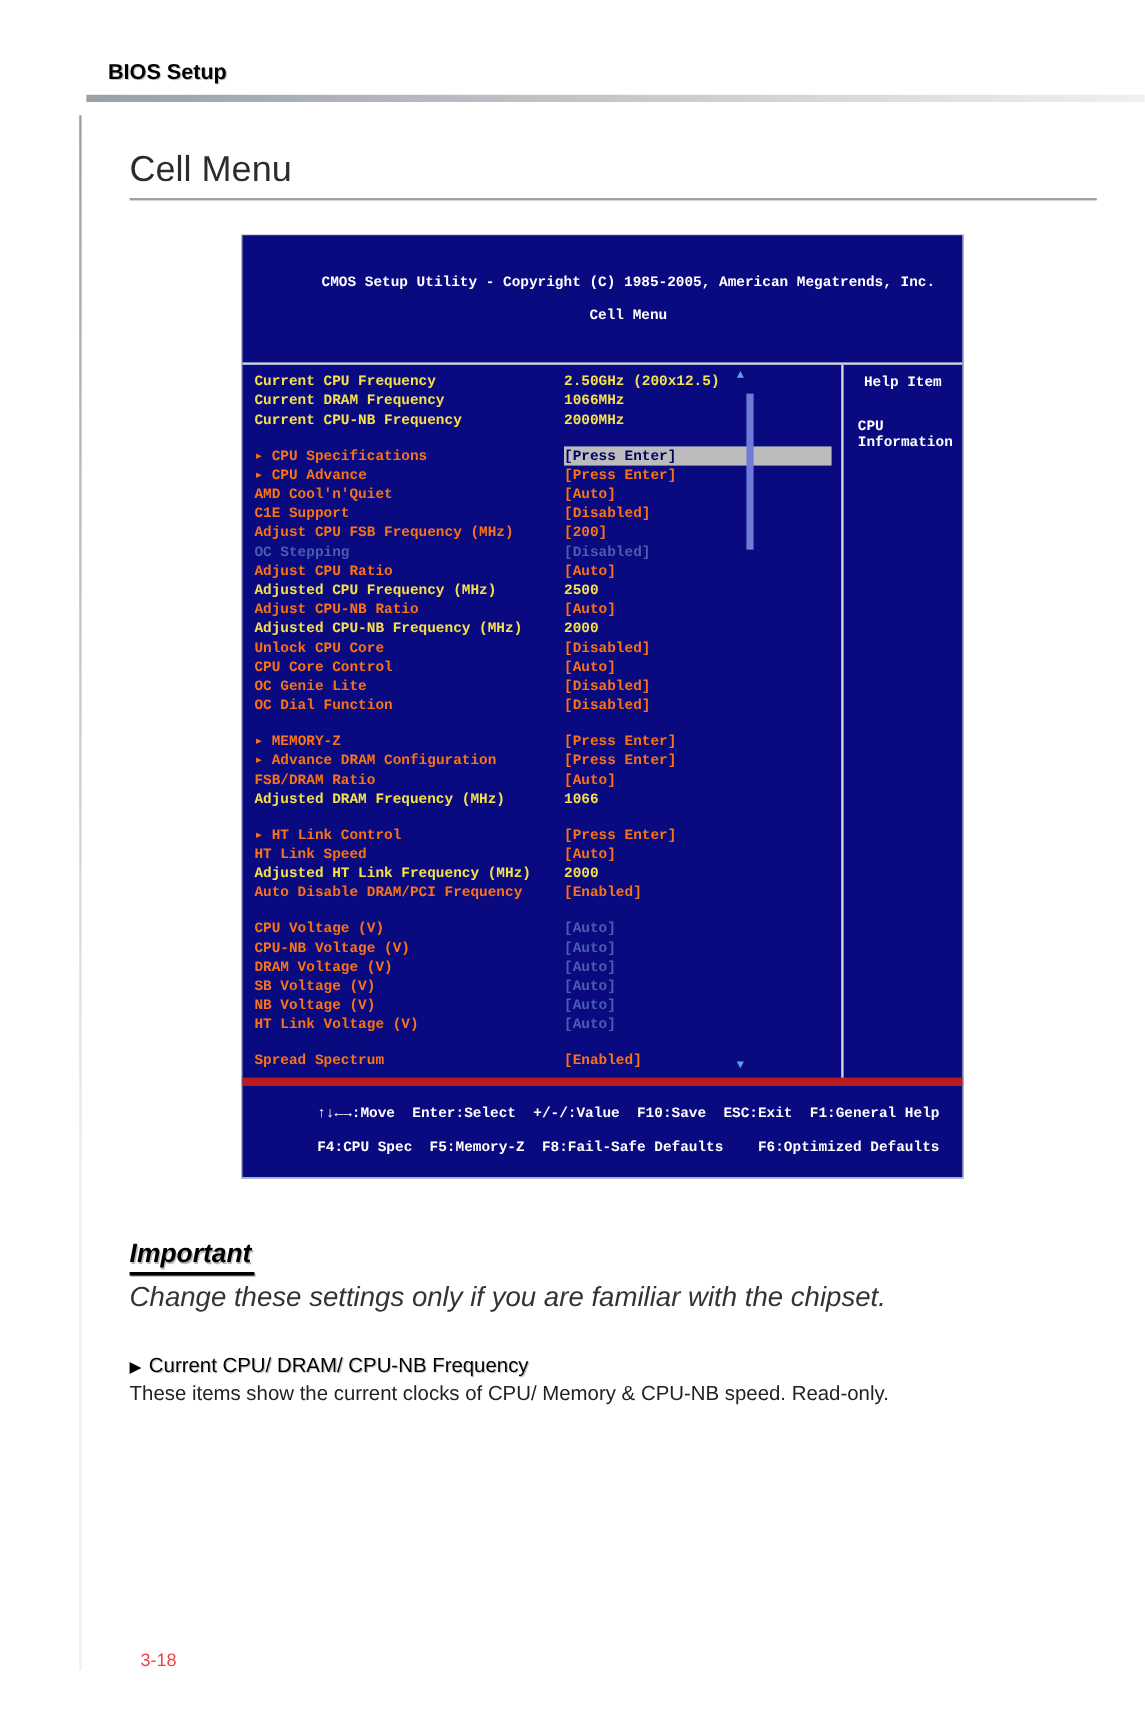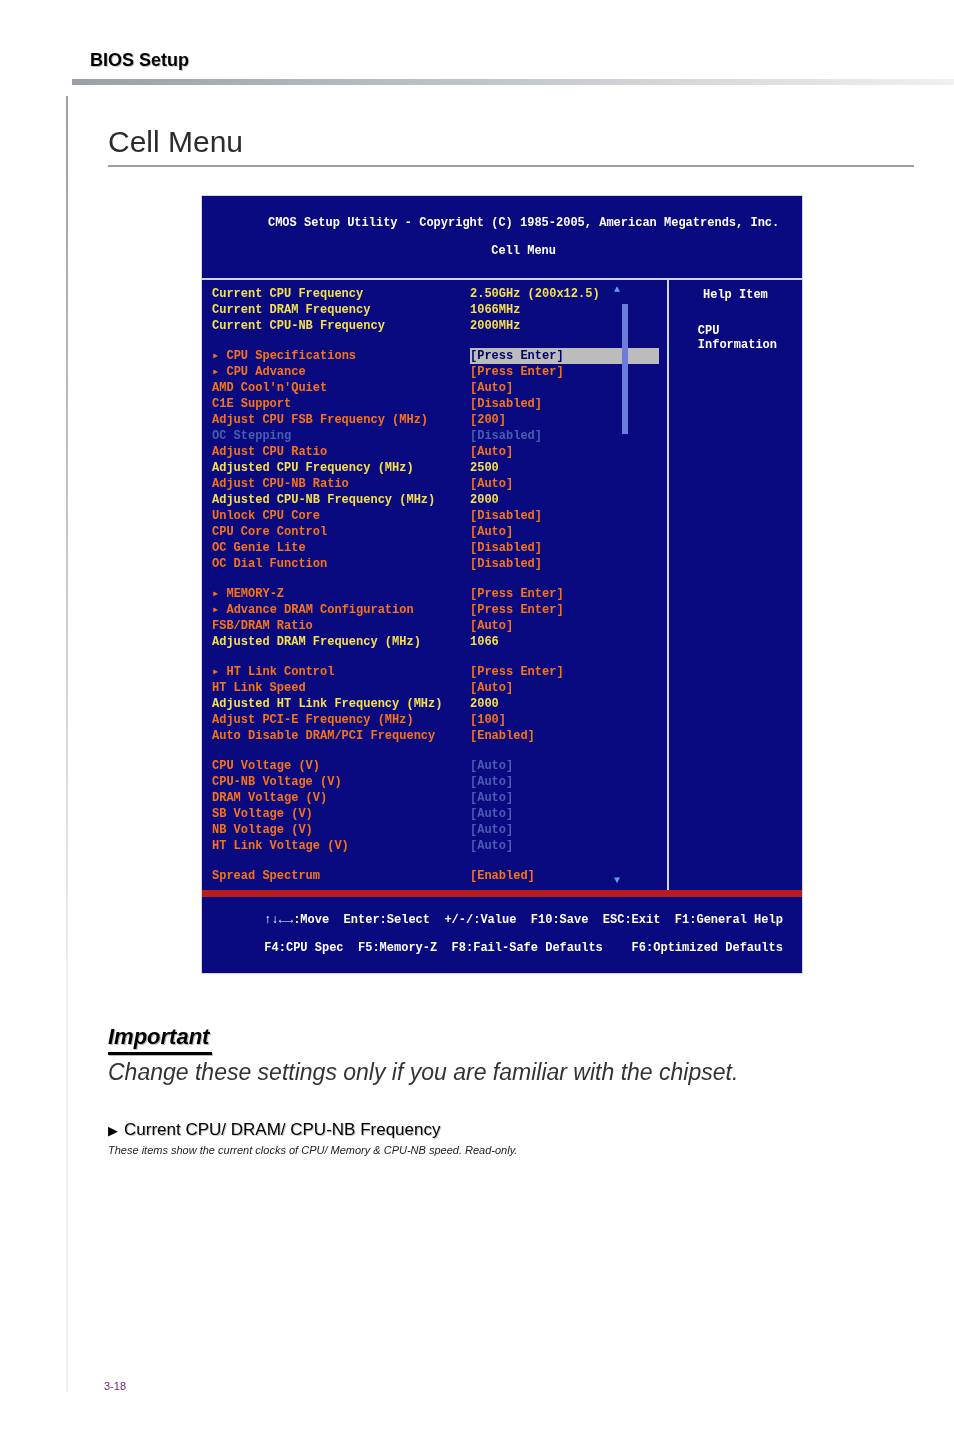--- a/index.html
+++ b/index.html
@@ -54,38 +54,38 @@
     background: #0a0a80;
     border: 1px solid #cfd6df;
     font-family: "Courier New", Courier, monospace;
     font-size: 12px;
     color: #c0cfff;
     font-weight: bold;
   }
   .bios .top {
     text-align: center;
     color: #ffffff;
-    padding: 6px 4px;
+    padding: 18px 4px;
     border-bottom: 2px solid #cfd6df;
     white-space: pre;
     font-weight: bold;
   }
   .bios .body {
     display: flex;
     position: relative;
   }
   .bios .left {
     width: 500px;
     padding: 6px 8px 6px 10px;
     box-sizing: border-box;
   }
   .bios .right {
     flex: 1;
     border-left: 2px solid #cfd6df;
-    padding: 6px 25px;
+    padding: 6px 8px;
     text-align: center;
   }
   .bios .row {
     display: flex;
     white-space: pre;
     line-height: 16px;
   }
   .bios .row .k { width: 258px; }
   .bios .row .v { flex: 1; }
   .bios .hl { background: #bcbcbc; color:#000066; }
@@ -146,30 +146,29 @@
     margin: 34px 0 4px 18px;
     font-size: 17px;
   }
   .item-head .arrow { font-size:13px; display:inline-block; margin-right:6px; }
   .item-head .t {
     font-weight:normal;
     text-shadow: 1px 1px 0 #c7c7c7;
   }
   .item-body {
     margin: 2px 0 11px 18px;
-    font-size: 11px;
+    font-size: 17px;
     color:#222;
-    font-style:italic;
   }
   .pagenum {
     position:absolute;
-    left: 104px;
+    left: 117px;
     bottom: 40px;
-    font-size: 11px;
-    color:#701a75;
+    font-size: 15px;
+    color:#ef4444;
   }
 </style>
 </head>
 <body>
 
 <div class="page">
   <div class="bios-setup-hdr">BIOS Setup</div>
   <div class="hr-bar"></div>
   <div class="left-vbar"></div>
 
@@ -203,21 +202,20 @@
           <div class="row"><span class="k cyan">OC Dial Function</span><span class="v cyan">[Disabled]</span></div>
           <div style="height: 14px;"></div>
           <div class="row"><span class="k cyan">▸ MEMORY-Z</span><span class="v cyan">[Press Enter]</span></div>
           <div class="row"><span class="k cyan">▸ Advance DRAM Configuration</span><span class="v cyan">[Press Enter]</span></div>
           <div class="row"><span class="k cyan">FSB/DRAM Ratio</span><span class="v cyan">[Auto]</span></div>
           <div class="row"><span class="k yellow">Adjusted DRAM Frequency (MHz)</span><span class="v yellow">1066</span></div>
           <div style="height: 14px;"></div>
           <div class="row"><span class="k cyan">▸ HT Link Control</span><span class="v cyan">[Press Enter]</span></div>
           <div class="row"><span class="k cyan">HT Link Speed</span><span class="v cyan">[Auto]</span></div>
           <div class="row"><span class="k yellow">Adjusted HT Link Frequency (MHz)</span><span class="v yellow">2000</span></div>
-          <div class="row"><span class="k cyan">Adjust PCI-E Frequency (MHz)</span><span class="v cyan">[100]</span></div>
           <div class="row"><span class="k cyan">Auto Disable DRAM/PCI Frequency</span><span class="v cyan">[Enabled]</span></div>
           <div style="height: 14px;"></div>
           <div class="row"><span class="k cyan">CPU Voltage (V)</span><span class="v dim">[Auto]</span></div>
           <div class="row"><span class="k cyan">CPU-NB Voltage (V)</span><span class="v dim">[Auto]</span></div>
           <div class="row"><span class="k cyan">DRAM Voltage (V)</span><span class="v dim">[Auto]</span></div>
           <div class="row"><span class="k cyan">SB Voltage (V)</span><span class="v dim">[Auto]</span></div>
           <div class="row"><span class="k cyan">NB Voltage (V)</span><span class="v dim">[Auto]</span></div>
           <div class="row"><span class="k cyan">HT Link Voltage (V)</span><span class="v dim">[Auto]</span></div>
           <div style="height: 14px;"></div>
           <div class="row"><span class="k cyan">Spread Spectrum</span><span class="v cyan">[Enabled]</span></div>

